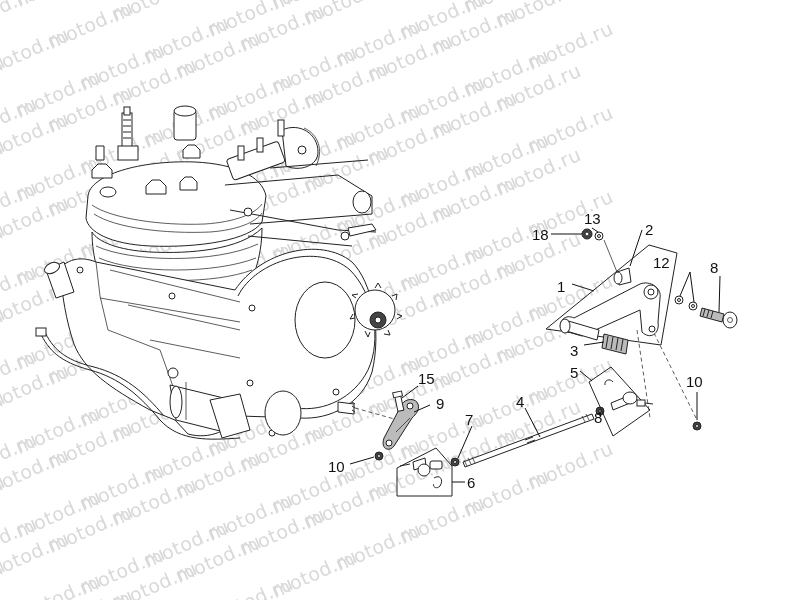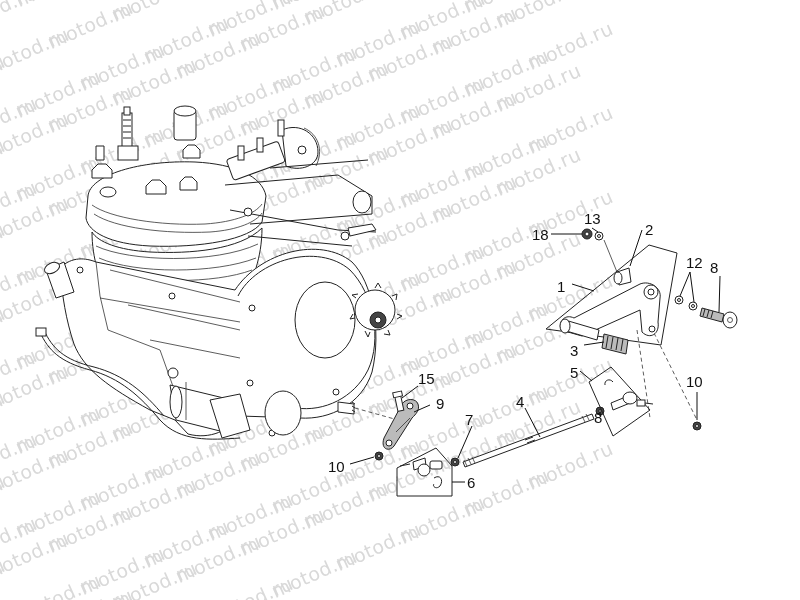--- a/index.html
+++ b/index.html
@@ -376,17 +376,17 @@
   <div class="label" id="c3" style="left: 570px; top: 343px;">3</div>
   <div class="label" id="c4" style="left: 516px; top: 394px;">4</div>
   <div class="label" id="c5" style="left: 570px; top: 365px;">5</div>
   <div class="label" id="c6" style="left: 467px; top: 475px;">6</div>
   <div class="label" id="c7" style="left: 465px; top: 412px;">7</div>
   <div class="label" id="c8" style="left: 594px; top: 410px;">8</div>
   <div class="label" id="c9" style="left: 436px; top: 396px;">9</div>
   <div class="label" id="c10a" style="left: 328px; top: 459px;">10</div>
   <div class="label" id="c10b" style="left: 686px; top: 374px;">10</div>
   <div class="label" id="c11" style="left: 710px; top: 260px;">8</div>
-  <div class="label" id="c12" style="left: 686px; top: 255px;">12</div>
+  <div class="label" id="c12" style="left: 653px; top: 255px;">12</div>
   <div class="label" id="c13" style="left: 584px; top: 211px;">13</div>
   <div class="label" id="c14" style="left: 532px; top: 227px;">18</div>
   <div class="label" id="c15" style="left: 418px; top: 371px;">15</div>
 </div>
 
 </body></html>

